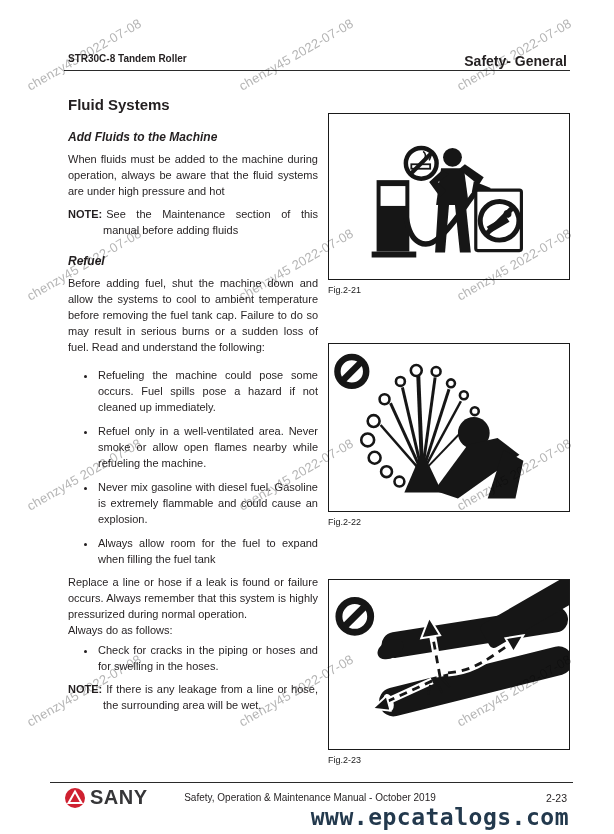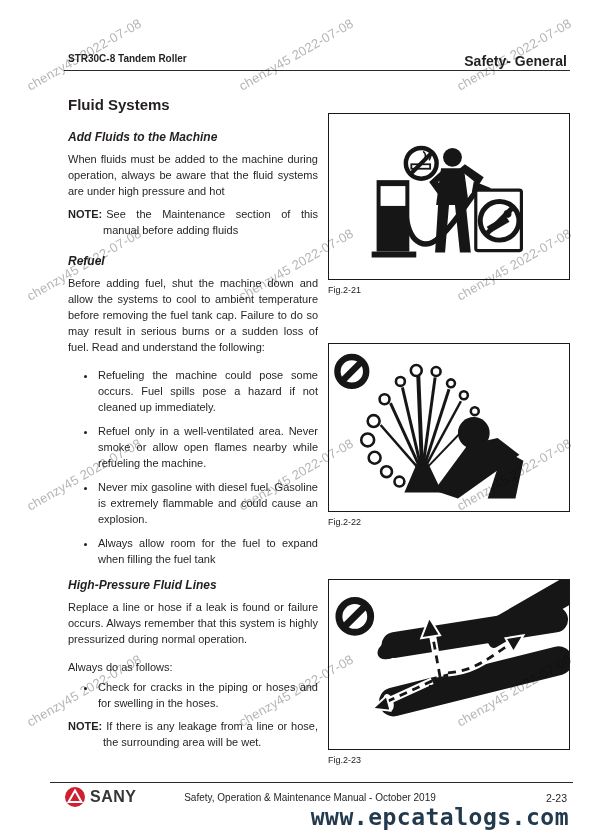--- a/index.html
+++ b/index.html
@@ -16,37 +16,37 @@
   
   .h-left{position:absolute;left:68px;top:53px;font-size:10px;font-weight:bold;}
   .h-right{position:absolute;right:47px;top:53px;font-size:14px;font-weight:bold;}
   .h-rule{position:absolute;left:64px;right:44px;top:70px;border-top:1.6px solid #2a2a2a;}
   
   .content{position:absolute;left:68px;top:96px;width:250px;text-align:justify;font-size:11px;line-height:16px;z-index:1;}
   .content h2{font-size:15px;line-height:18px;margin:0;font-weight:bold;}
   .content h3{font-size:12px;line-height:14px;margin:16px 0 0;font-weight:bold;font-style:italic;}
   .content h3.tight{margin-top:11px;}
   .content p{margin:7px 0 0;}
-  .content p.lead{margin-top:12px;}
+  .content p.lead{margin-top:0;}
   .content ul{margin:12px 0 0;padding-left:29px;}
   .content ul.single{margin-top:4px;}
   .content li{padding-left:1px;}
   .content li + li{margin-top:8px;}
   .note{margin:7px 0 0;padding-left:35px;text-indent:-35px;}
   .note .nl{font-weight:bold;margin-right:4px;}
   
   .fig{position:absolute;left:328px;width:242px;margin:0;z-index:1;}
   .fig-box{border:1.6px solid #1a1a1a;background:#fff;box-sizing:content-box;}
   .fig svg{display:block;width:100%;height:100%;}
   .fig figcaption{font-size:9px;margin-top:5px;color:#1a1a1a;}
   .ink{fill:#161616;}
   
   .f-rule{position:absolute;left:50px;right:41px;top:782px;border-top:1.5px solid #2a2a2a;}
   .f-brand{position:absolute;left:64px;top:786px;display:flex;align-items:center;gap:4px;}
-  .f-brand .brand-text{font-size:16px;font-weight:800;letter-spacing:.5px;color:#363638;}
+  .f-brand .brand-text{font-size:20px;font-weight:800;letter-spacing:.5px;color:#363638;}
   .f-center{position:absolute;left:150px;width:320px;top:792px;font-size:10px;text-align:center;}
   .f-page{position:absolute;right:47px;top:792px;font-size:10.5px;}
   .f-url{
     position:absolute;right:45px;top:804px;font-family:"DejaVu Sans Mono","Liberation Mono",monospace;
     font-size:23px;font-weight:bold;color:#23394d;letter-spacing:.5px;z-index:10;
   }
 </style>
 </head>
 <body>
 
@@ -87,21 +87,20 @@
       <p>Before adding fuel, shut the machine down and allow the systems to cool to ambient temperature before removing the fuel tank cap. Failure to do so may result in serious burns or a sudden loss of fuel. Read and understand the following:</p>
       <ul>
         <li>Refueling the machine could pose some occurs. Fuel spills pose a hazard if not cleaned up immediately.</li>
         <li>Refuel only in a well-ventilated area. Never smoke or allow open flames nearby while refueling the machine.</li>
         <li>Never mix gasoline with diesel fuel. Gasoline is extremely flammable and could cause an explosion.</li>
         <li>Always allow room for the fuel to expand when filling the fuel tank</li>
       </ul>
     </section>
 
     <section>
-      <h3 class="tight">High-Pressure Fluid Lines</h3>
       <p>Replace a line or hose if a leak is found or failure occurs. Always remember that this system is highly pressurized during normal operation.</p>
       <p class="lead">Always do as follows:</p>
       <ul class="single">
         <li>Check for cracks in the piping or hoses and for swelling in the hoses.</li>
       </ul>
       <p class="note"><span class="nl">NOTE:</span><span>If there is any leakage from a line or hose, the surrounding area will be wet.</span></p>
     </section>
   </main>
 
   <figure class="fig" style="top:113px">

